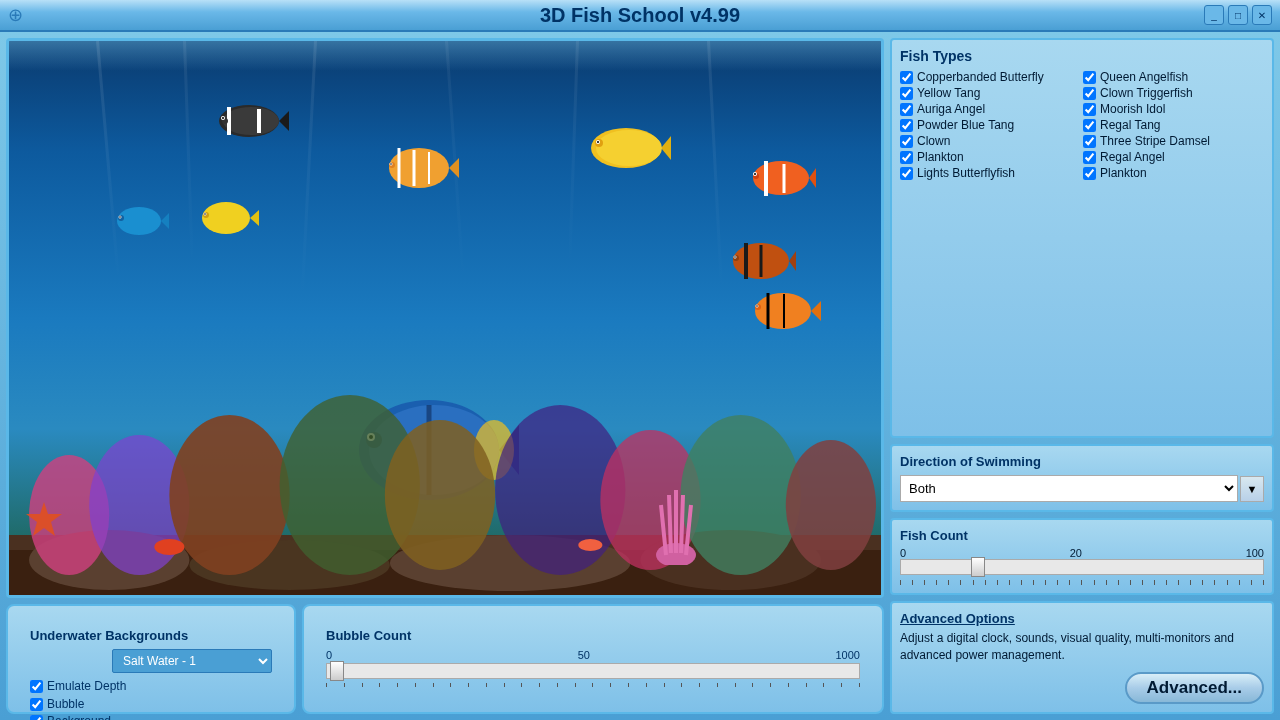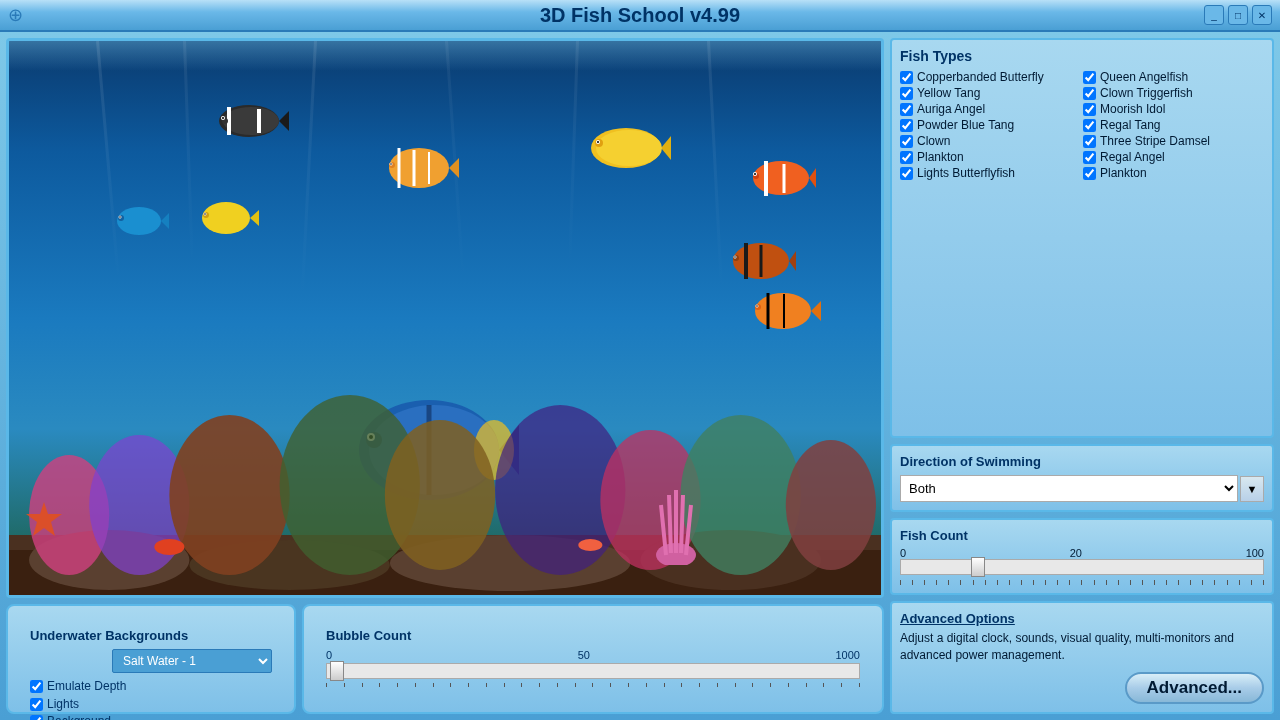--- a/index.html
+++ b/index.html
@@ -540,21 +540,21 @@
           </select>
         </div>
         <div class="checkbox-row">
           <input type="checkbox" id="emulate-depth" checked="" style="">
           <label for="emulate-depth">Emulate Depth</label>
         </div>
         <div style="display:flex;gap:20px;margin-top:4px;">
           <div class="checkboxes-group">
             <div class="checkbox-row">
               <input type="checkbox" id="lights" checked="" style="">
-              <label for="lights">Lights</label>
+              <label for="lights">Bubble</label>
             </div>
             <div class="checkbox-row">
               <input type="checkbox" id="background" checked="" style="">
               <label for="background">Background</label>
             </div>
             <div class="checkbox-row">
               <input type="checkbox" id="caustic" checked="" style="">
               <label for="caustic">Caustic</label>
             </div>
           </div>

